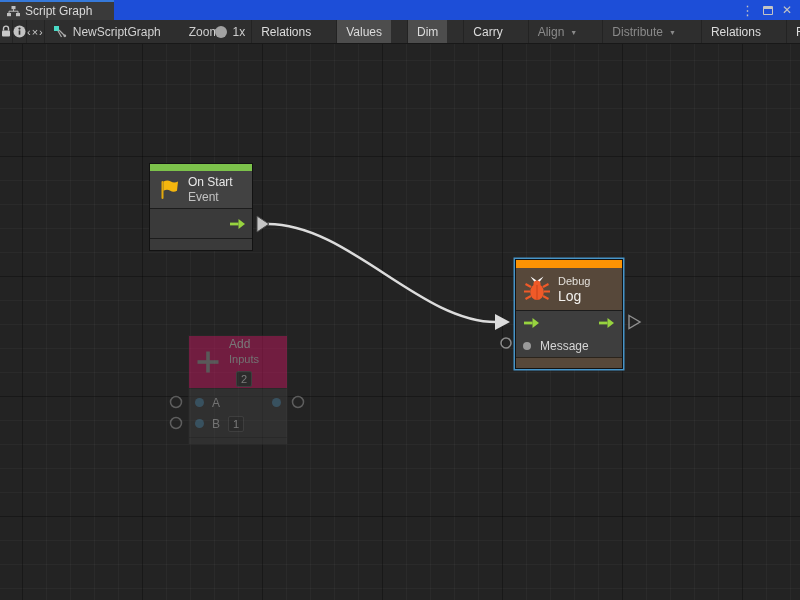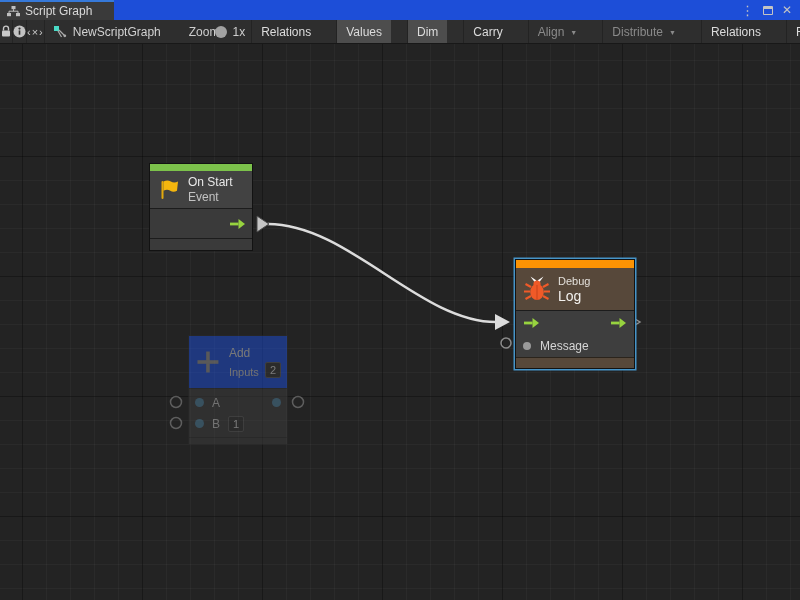--- a/index.html
+++ b/index.html
@@ -68,37 +68,37 @@
 
   
   .node-onstart { left:149px; top:119px; width:104px; }
   .node-onstart .node-header { height:37px; background:#424242; }
   .node-onstart .nh-title { font-size:12px; color:#E8E8E8; }
   .node-onstart .nh-sub { font-size:12px; color:#C2C2C2; margin-top:1px; }
   .node-onstart .node-body { height:30px; display:flex; align-items:center; justify-content:flex-end; padding-right:6px; }
   .node-onstart .node-footer { height:12px; }
 
   
-  .node-log { left:515px; top:215px; width:120px; box-shadow:0 0 0 1.5px #4694C8; }
+  .node-log { left:515px; top:215px; width:108px; box-shadow:0 0 0 1.5px #4694C8; }
   .node-log .accent-bar { height:8px; }
   .node-log .node-header { height:42px; background:#57483A; }
   .node-log .nh-cat { font-size:11px; color:#E2DFDA; }
   .node-log .nh-title { font-size:14px; color:#F3F1EE; margin-top:1px; }
   .node-log .node-body { background:#3E3E3E; }
   .node-log .port-row { height:23px; display:flex; align-items:center; padding:0 7px; }
   .node-log .node-footer { height:11px; background:#57483A; border-top:1px solid #2B241C; }
   .msg-dot { width:8px; height:8px; border-radius:50%; background:#9A9A9A; }
   .msg-label { font-size:12px; color:#D6D6D6; margin-left:9px; }
   .spacer { flex:1; }
 
   
   .node-add { left:188px; top:291px; width:100px; opacity:0.5; border-color:#2A2A2A; background:#3E3E3E; }
-  .node-add .node-header { height:52px; background:#1d4ed8; gap:8px; }
+  .node-add .node-header { height:52px; background:#be185d; gap:8px; }
   .node-add .nh-title { font-size:12px; color:#CDCDCD; }
-  .node-add .inputs-row { display:flex; align-items:flex-end; gap:6px; margin-top:2px; }
+  .node-add .inputs-row { display:flex; align-items:center; gap:6px; margin-top:2px;flex-direction:column; }
   .node-add .inputs-label { font-size:11px; color:#C0C0C0; }
   .node-add .node-body { background:#3E3E3E; border-top:1px solid #303030; padding:3px 0; }
   .node-add .port-row { height:21px; display:flex; align-items:center; padding:0 6px; gap:8px; font-size:12px; color:#BEBEBE; }
   .node-add .node-footer { height:7px; background:#3E3E3E; border-top:1px solid #303030; }
   .valuebox { border:1px solid #5A5A5A; background:#343434; color:#CFCFCF; font-size:11px; line-height:14px; padding:0 4px; border-radius:2px; min-width:12px; text-align:center; }
   .port-dot { width:9px; height:9px; border-radius:50%; background:#4E7F9C; flex:0 0 9px; }
 </style>
 </head>
 <body>
 

